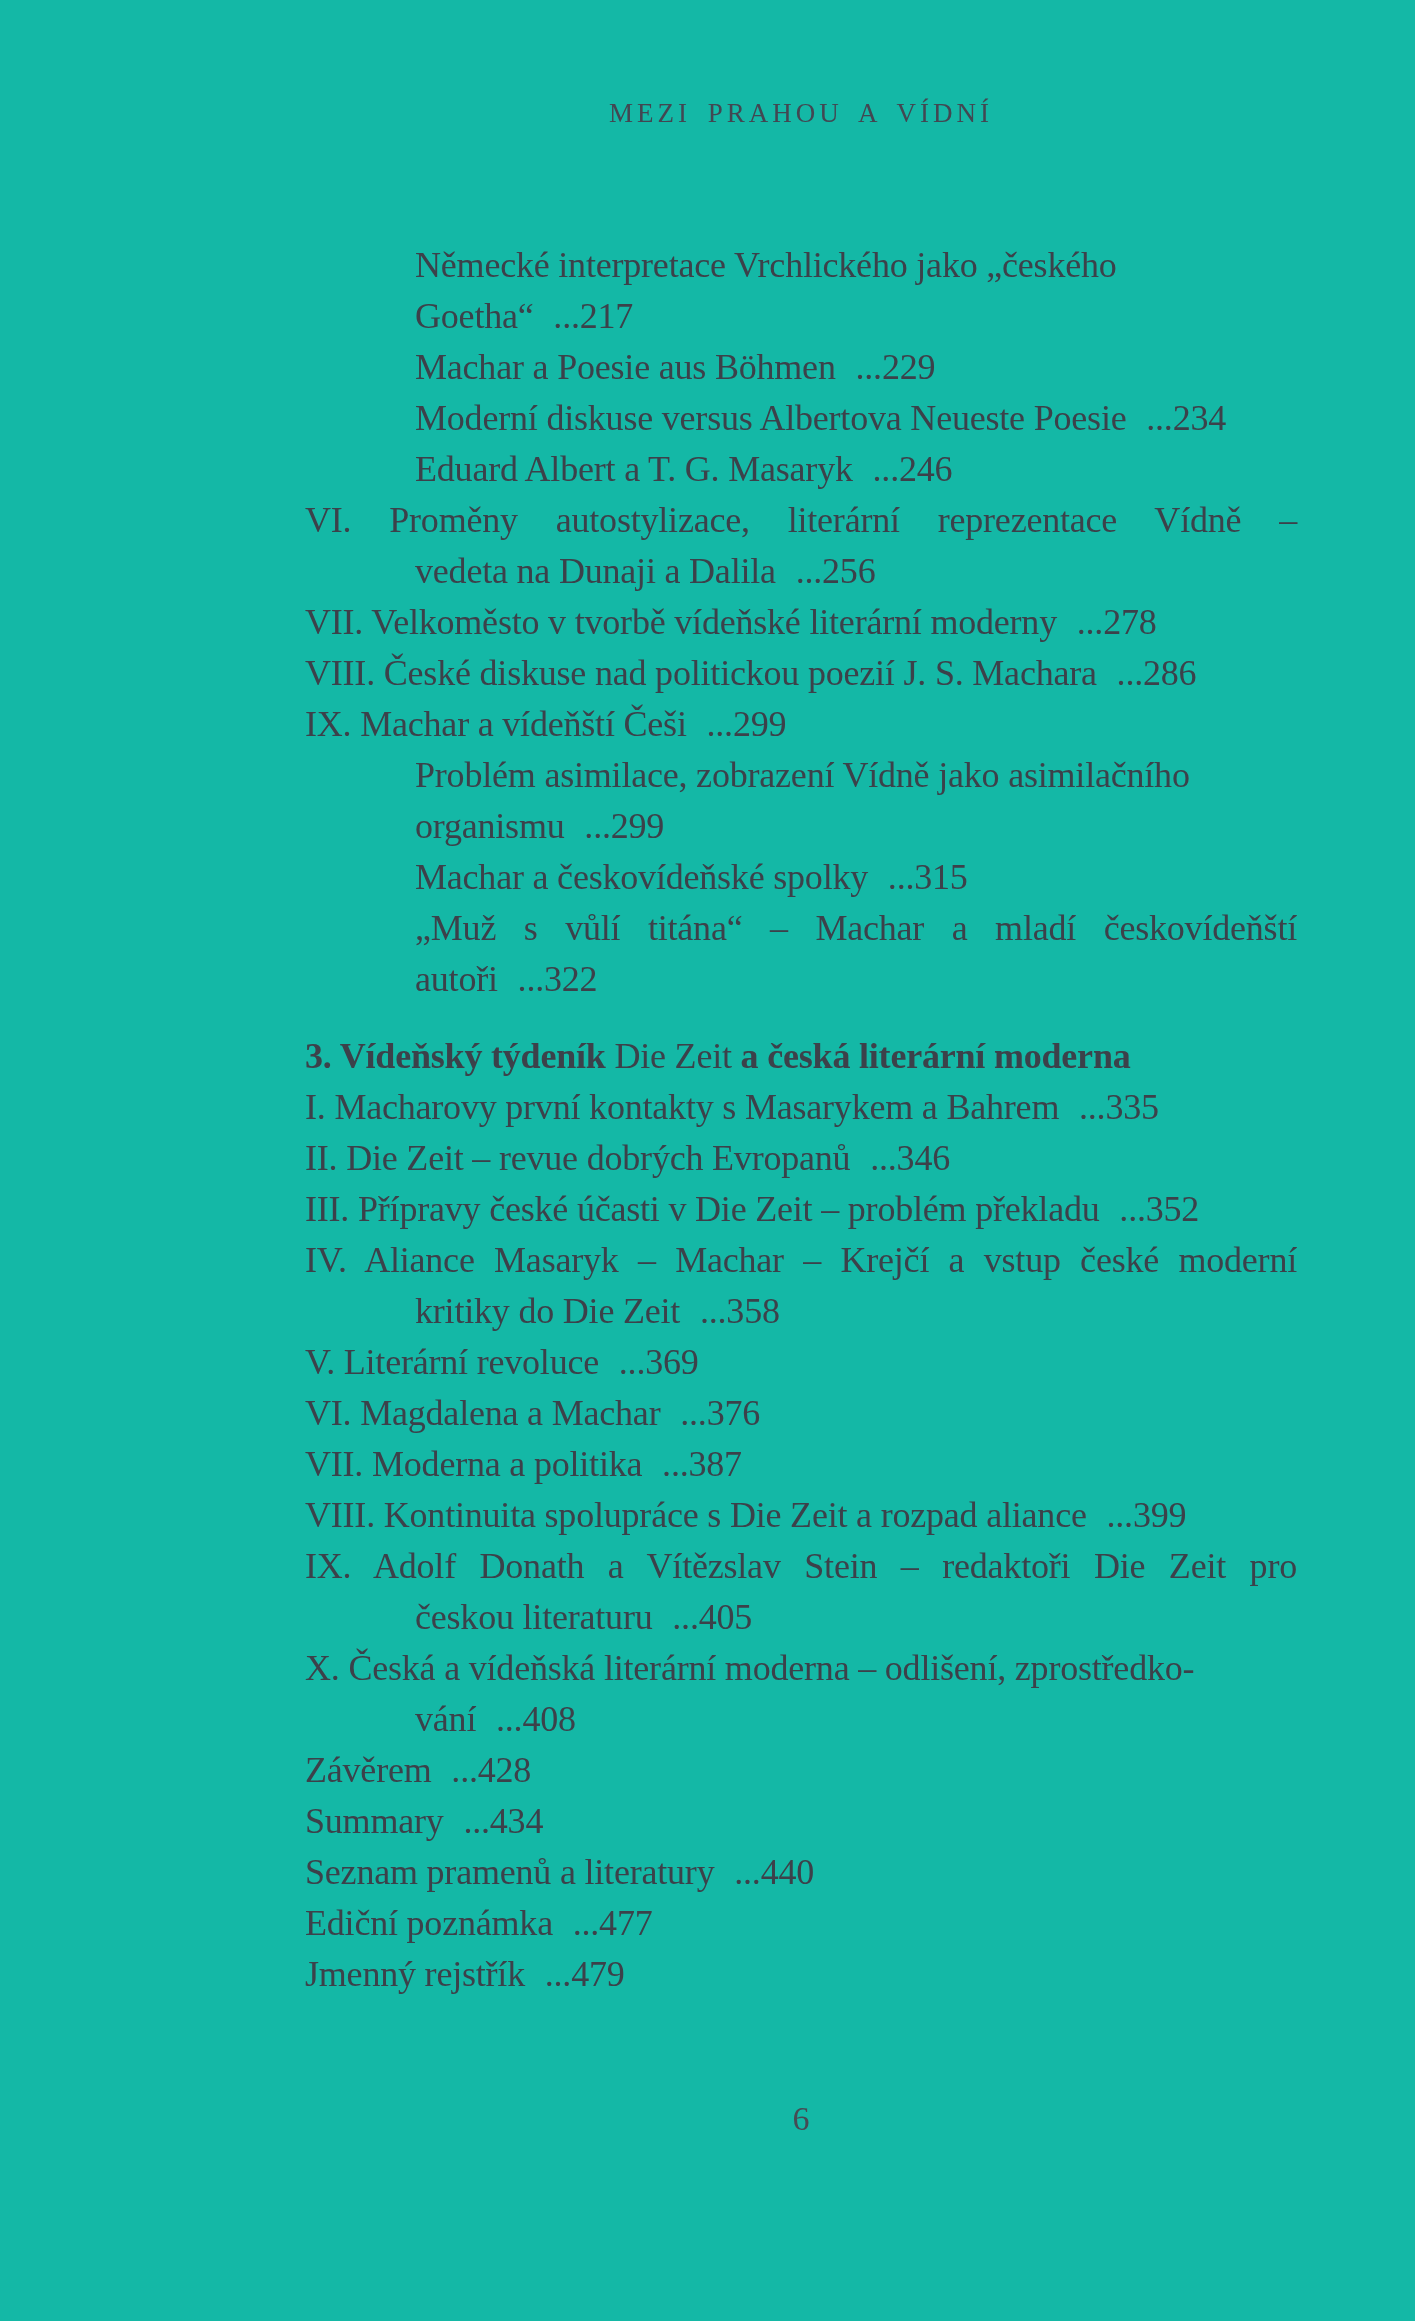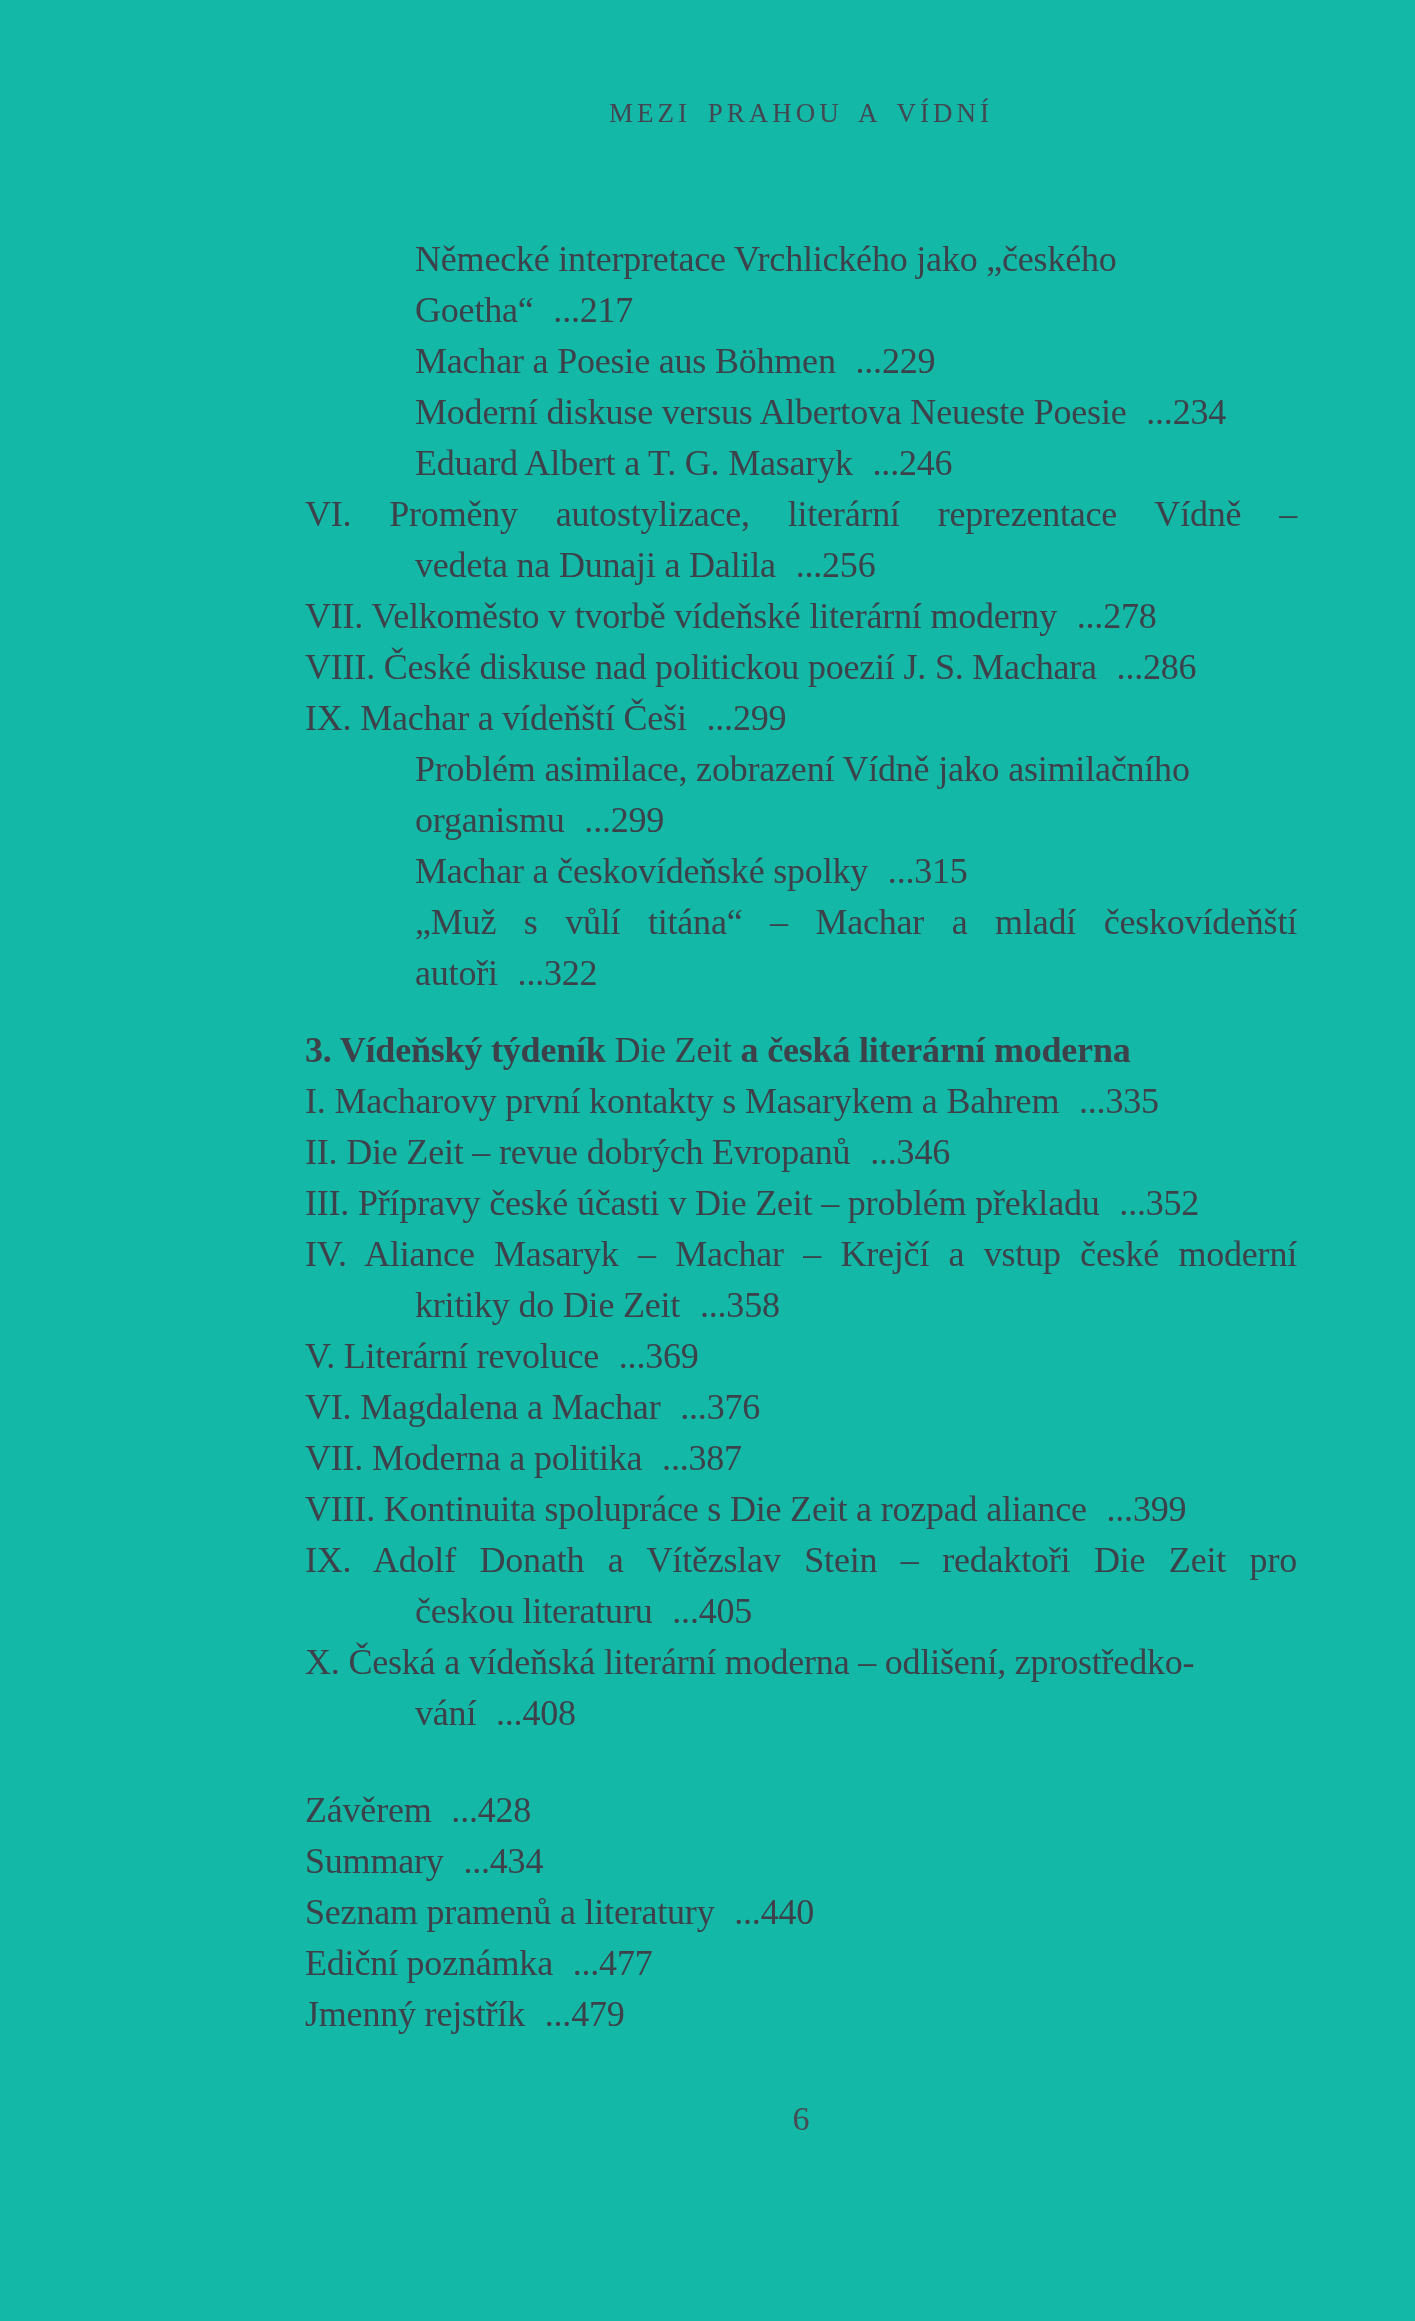--- a/index.html
+++ b/index.html
@@ -25,27 +25,27 @@
     left: 0;
     width: 100%;
     text-align: center;
     font-size: 27px;
     letter-spacing: 4px;
     word-spacing: 6px;
     color: #424752;
   }
   .toc {
     position: absolute;
-    top: 234px;
+    top: 240px;
     left: 0;
     width: 100%;
   }
   .section { width: 100%; }
   .sec-1 { margin-top: 26px; }
-  .sec-2 { margin-top: 46px; }
+  .sec-2 { }
   .line {
     height: 51px;
     line-height: 51px;
     font-size: 36px;
     letter-spacing: -0.2px;
     white-space: nowrap;
   }
   .indent-1 { padding-left: 110px; }
   .justify {
     white-space: normal;

